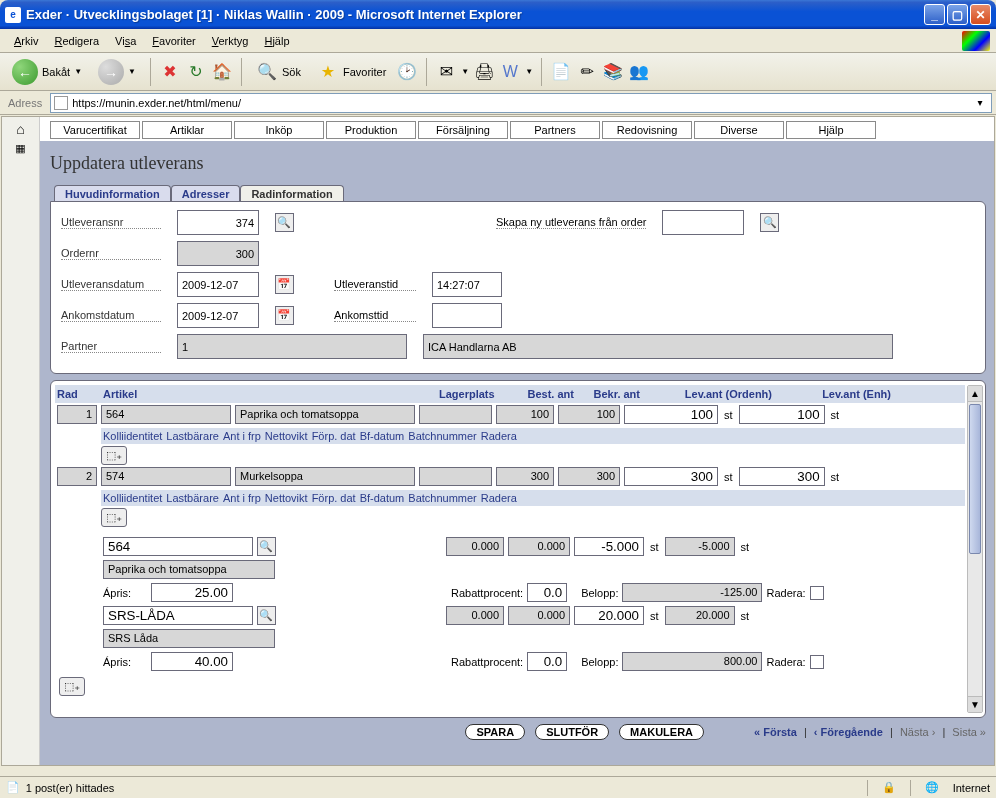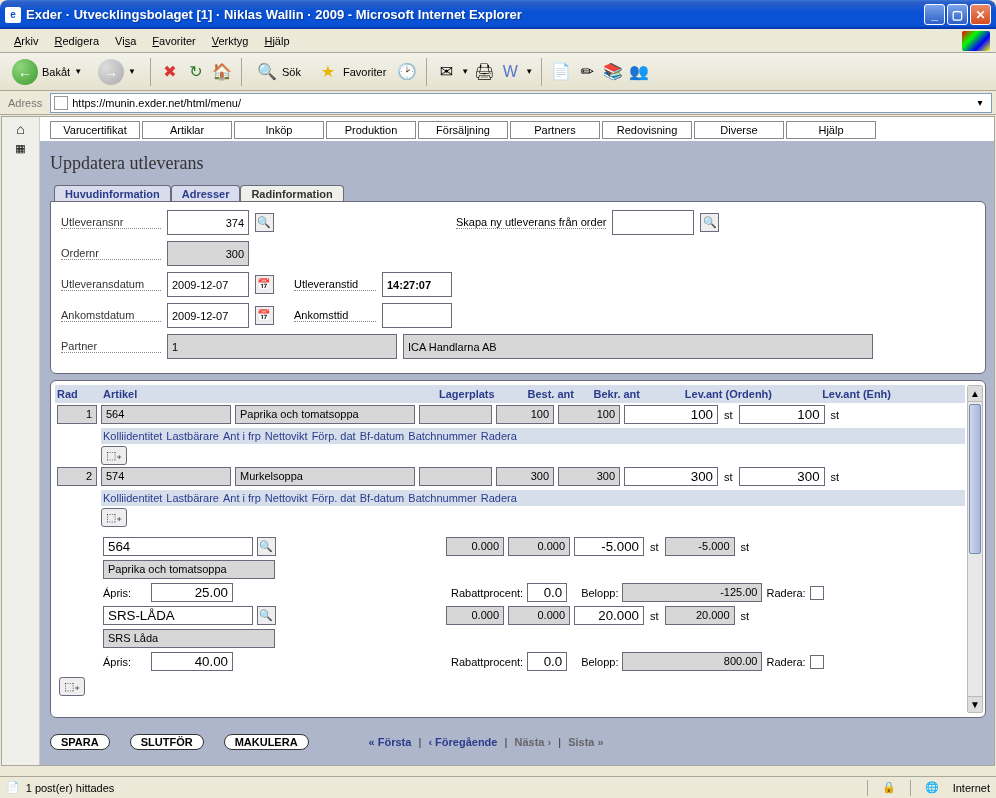--- a/index.html
+++ b/index.html
@@ -54,21 +54,21 @@
 
 .tabs { display:flex; gap:0; margin-left:4px;}
 .tab { padding:2px 10px; font-size:11px; font-weight:bold; border:1px solid #6a6a7a; border-bottom:none; border-radius:4px 4px 0 0; position:relative; top:1px;}
 .tab.inactive { background:#d9dced; color:#2a3b8a; }
 .tab.active { background:#f0f0ea; color:#333; }
 
 
 .panel { background:#fff; border:1px solid #6a6a7a; border-radius:0 6px 6px 6px; padding:8px 10px; position:relative;}
 
 
-.frm-row { display:flex; align-items:center; margin-bottom:6px; gap:6px;}
+.frm-row { display:flex; align-items:center; margin-bottom:6px; gap:16px;}
 .frm-lbl { width:100px; color:#333; border-bottom:1px dotted #888; display:inline-block;}
 .inp { height:25px; border:1px solid #6a6a7a; background:#fff; padding:0 4px; font-size:11px; font-family:inherit;}
 .inp.ro { background:#d7d7d7;}
 .inp.right{text-align:right;}
 .ic-btn { width:19px;height:19px;border:1px solid #6a6a7a;background:#eee;display:inline-flex;align-items:center;justify-content:center;font-size:11px;cursor:pointer;}
 
 
 .rows-panel { background:#fff; border:1px solid #6a6a7a; border-radius:6px; margin-top:6px; position:relative; height:338px; overflow:hidden;}
 .rows-inner { position:absolute; left:4px; right:20px; top:4px; bottom:4px; overflow:hidden;}
 .scrollbar-v { position:absolute; right:2px; top:4px; bottom:4px; width:16px; background:#e8e8e8;border:1px solid #bbb;border-radius:2px;}
@@ -92,26 +92,26 @@
 .icon-expand{width:26px;height:19px;border:1px solid #6a6a7a;border-radius:3px;background:#eee;display:inline-flex;align-items:center;justify-content:center;margin-left:46px;margin-top:2px;cursor:pointer;}
 
 
 .detail-row{display:flex;gap:4px;align-items:center;padding:2px 2px;margin-left:46px;}
 .detail-row .lbl2{width:44px;}
 .detail-row .chk{width:14px;height:14px;border:1px solid #6a6a7a;background:#fff;}
 
 .barcode-ic{width:26px;height:19px;border:1px solid #6a6a7a;border-radius:3px;background:#eee;display:inline-flex;align-items:center;justify-content:center;cursor:pointer;margin-top:4px;}
 
 
-.footer { display:flex; align-items:center; gap:20px; margin-top:16px;}
+.footer { display:flex; align-items:center; gap:10px; margin-top:6px;justify-content:flex-end;}
 .pill-btn { border:1px solid #333;border-radius:10px;padding:1px 10px;font-weight:bold;font-size:11px;background:#fff;cursor:pointer;}
 .pager { margin-left:40px; }
 .pager a{color:#2a3b8a;font-weight:bold;text-decoration:none;}
 .pager .sep{color:#333;padding:0 4px;}
-.pager .dis{color:#666;font-weight:bold;}
+.pager .dis{color:#666;font-weight:normal;}
 
 
 .status-bar{position:absolute;left:0;right:0;bottom:0;height:22px;background:#ece9d8;border-top:1px solid #aca899;display:flex;align-items:center;padding:0 6px;gap:6px;font-size:11px;}
 .status-bar .globe{margin-left:auto;display:flex;align-items:center;gap:14px;}
 .status-bar .sep-v{width:1px;height:16px;background:#aca899;}
 .lock{color:#c29b00;}
 
 </style>
 </head>
 <body>
@@ -222,21 +222,21 @@
       <div class="frm-row">
         <span class="frm-lbl">Ordernr</span>
         <input class="inp ro right" style="width: 82px;" value="300">
       </div>
       <div class="frm-row">
         <span class="frm-lbl">Utleveransdatum</span>
         <input class="inp" style="width: 82px;" value="2009-12-07">
         <span class="ic-btn">📅</span>
         <span style="width:8px"></span>
         <span style="border-bottom:1px dotted #888;width:82px;display:inline-block;">Utleveranstid</span>
-        <input class="inp" style="width: 70px; font-weight: bold;" value="14:27:07">
+        <input class="inp" style="width: 70px;" value="14:27:07">
       </div>
       <div class="frm-row">
         <span class="frm-lbl">Ankomstdatum</span>
         <input class="inp" style="width: 82px;" value="2009-12-07">
         <span class="ic-btn">📅</span>
         <span style="width:8px"></span>
         <span style="border-bottom:1px dotted #888;width:82px;display:inline-block;">Ankomsttid</span>
         <input class="inp" style="width: 70px;" value="">
       </div>
       <div class="frm-row">

